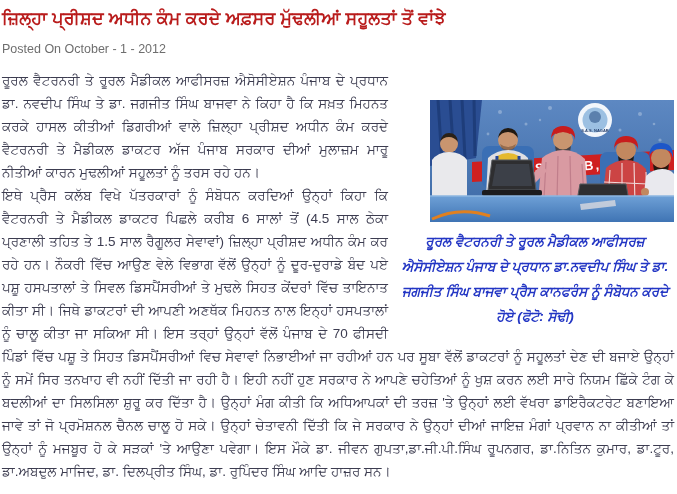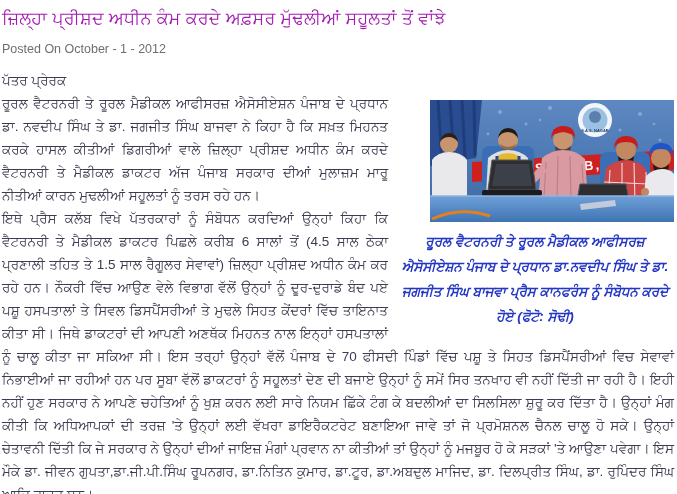--- a/index.html
+++ b/index.html
@@ -3,21 +3,21 @@
 <meta charset="utf-8">
 <style>
   * { margin: 0; padding: 0; box-sizing: border-box; }
   html, body { background: #ffffff; }
   body {
     width: 677px; height: 494px; overflow: hidden;
     font-family: "Liberation Sans", "DejaVu Sans", sans-serif;
     padding: 4px 3px 0 2px;
   }
   .page-title {
-    font-size: 17.5px; font-weight: normal; color: #a21caf;
+    font-size: 17.5px; font-weight: bold; color: #b91c1c;
     letter-spacing: 0.2px; margin: 2px 0 12px 0; line-height: 24px;
   }
   .posted-on {
     font-size: 12.5px; color: #6e6e6e; margin: 8px 0 13px 0;
   }
   .article {
     font-size: 13.5px; color: #3c3c50; line-height: 23px;
     text-align: justify;
   }
   .article p { margin: 0; }
@@ -145,17 +145,16 @@
       <g>
         <rect x="0" y="96" width="244" height="26" fill="url(#tableGrad)"></rect>
         <path d="M0,96 L244,96" stroke="#8db6e0" stroke-width="1.5"></path>
         <path d="M150,104 L185,100 L186,106 L151,110 Z" fill="#d9d9de" opacity="0.8"></path>
         <path d="M2,119 q28,-13 58,-3" stroke="#e0801f" stroke-width="3" fill="none"></path>
       </g>
     </svg>
     <figcaption class="photo-caption">ਰੂਰਲ ਵੈਟਰਨਰੀ ਤੇ ਰੂਰਲ ਮੈਡੀਕਲ ਆਫੀਸਰਜ਼ ਐਸੋਸੀਏਸ਼ਨ ਪੰਜਾਬ ਦੇ ਪ੍ਰਧਾਨ ਡਾ.ਨਵਦੀਪ ਸਿੰਘ ਤੇ ਡਾ. ਜਗਜੀਤ ਸਿੰਘ ਬਾਜਵਾ ਪ੍ਰੈਸ ਕਾਨਫਰੰਸ ਨੂੰ ਸੰਬੋਧਨ ਕਰਦੇ ਹੋਏ (ਫੋਟੋ: ਸੋਢੀ)</figcaption>
   </figure>
 
-  <p class="byline">ਪੱਤਰ ਪ੍ਰੇਰਕ</p>
   <p>ਰੂਰਲ ਵੈਟਰਨਰੀ ਤੇ ਰੂਰਲ ਮੈਡੀਕਲ ਆਫੀਸਰਜ਼ ਐਸੋਸੀਏਸ਼ਨ ਪੰਜਾਬ ਦੇ ਪ੍ਰਧਾਨ ਡਾ. ਨਵਦੀਪ ਸਿੰਘ ਤੇ ਡਾ. ਜਗਜੀਤ ਸਿੰਘ ਬਾਜਵਾ ਨੇ ਕਿਹਾ ਹੈ ਕਿ ਸਖ਼ਤ ਮਿਹਨਤ ਕਰਕੇ ਹਾਸਲ ਕੀਤੀਆਂ ਡਿਗਰੀਆਂ ਵਾਲੇ ਜ਼ਿਲ੍ਹਾ ਪ੍ਰੀਸ਼ਦ ਅਧੀਨ ਕੰਮ ਕਰਦੇ ਵੈਟਰਨਰੀ ਤੇ ਮੈਡੀਕਲ ਡਾਕਟਰ ਅੱਜ ਪੰਜਾਬ ਸਰਕਾਰ ਦੀਆਂ ਮੁਲਾਜ਼ਮ ਮਾਰੂ ਨੀਤੀਆਂ ਕਾਰਨ ਮੁਢਲੀਆਂ ਸਹੂਲਤਾਂ ਨੂੰ ਤਰਸ ਰਹੇ ਹਨ।</p>
   <p>ਇਥੇ ਪ੍ਰੈਸ ਕਲੱਬ ਵਿਖੇ ਪੱਤਰਕਾਰਾਂ ਨੂੰ ਸੰਬੋਧਨ ਕਰਦਿਆਂ ਉਨ੍ਹਾਂ ਕਿਹਾ ਕਿ ਵੈਟਰਨਰੀ ਤੇ ਮੈਡੀਕਲ ਡਾਕਟਰ ਪਿਛਲੇ ਕਰੀਬ 6 ਸਾਲਾਂ ਤੋਂ (4.5 ਸਾਲ ਠੇਕਾ ਪ੍ਰਣਾਲੀ ਤਹਿਤ ਤੇ 1.5 ਸਾਲ ਰੈਗੂਲਰ ਸੇਵਾਵਾਂ) ਜ਼ਿਲ੍ਹਾ ਪ੍ਰੀਸ਼ਦ ਅਧੀਨ ਕੰਮ ਕਰ ਰਹੇ ਹਨ। ਨੌਕਰੀ ਵਿੱਚ ਆਉਣ ਵੇਲੇ ਵਿਭਾਗ ਵੱਲੋਂ ਉਨ੍ਹਾਂ ਨੂੰ ਦੂਰ-ਦੁਰਾਡੇ ਬੰਦ ਪਏ ਪਸ਼ੂ ਹਸਪਤਾਲਾਂ ਤੇ ਸਿਵਲ ਡਿਸਪੈਂਸਰੀਆਂ ਤੇ ਮੁਢਲੇ ਸਿਹਤ ਕੇਂਦਰਾਂ ਵਿੱਚ ਤਾਇਨਾਤ ਕੀਤਾ ਸੀ। ਜਿਥੇ ਡਾਕਟਰਾਂ ਦੀ ਆਪਣੀ ਅਣਥੱਕ ਮਿਹਨਤ ਨਾਲ ਇਨ੍ਹਾਂ ਹਸਪਤਾਲਾਂ ਨੂੰ ਚਾਲੂ ਕੀਤਾ ਜਾ ਸਕਿਆ ਸੀ। ਇਸ ਤਰ੍ਹਾਂ ਉਨ੍ਹਾਂ ਵੱਲੋਂ ਪੰਜਾਬ ਦੇ 70 ਫੀਸਦੀ ਪਿੰਡਾਂ ਵਿੱਚ ਪਸ਼ੂ ਤੇ ਸਿਹਤ ਡਿਸਪੈਂਸਰੀਆਂ ਵਿਚ ਸੇਵਾਵਾਂ ਨਿਭਾਈਆਂ ਜਾ ਰਹੀਆਂ ਹਨ ਪਰ ਸੂਬਾ ਵੱਲੋਂ ਡਾਕਟਰਾਂ ਨੂੰ ਸਹੂਲਤਾਂ ਦੇਣ ਦੀ ਬਜਾਏ ਉਨ੍ਹਾਂ ਨੂੰ ਸਮੇਂ ਸਿਰ ਤਨਖਾਹ ਵੀ ਨਹੀਂ ਦਿੱਤੀ ਜਾ ਰਹੀ ਹੈ। ਇਹੀ ਨਹੀਂ ਹੁਣ ਸਰਕਾਰ ਨੇ ਆਪਣੇ ਚਹੇਤਿਆਂ ਨੂੰ ਖੁਸ਼ ਕਰਨ ਲਈ ਸਾਰੇ ਨਿਯਮ ਛਿੱਕੇ ਟੰਗ ਕੇ ਬਦਲੀਆਂ ਦਾ ਸਿਲਸਿਲਾ ਸ਼ੁਰੂ ਕਰ ਦਿੱਤਾ ਹੈ। ਉਨ੍ਹਾਂ ਮੰਗ ਕੀਤੀ ਕਿ ਅਧਿਆਪਕਾਂ ਦੀ ਤਰਜ਼ 'ਤੇ ਉਨ੍ਹਾਂ ਲਈ ਵੱਖਰਾ ਡਾਇਰੈਕਟਰੇਟ ਬਣਾਇਆ ਜਾਵੇ ਤਾਂ ਜੋ ਪ੍ਰਮੋਸ਼ਨਲ ਚੈਨਲ ਚਾਲੂ ਹੋ ਸਕੇ। ਉਨ੍ਹਾਂ ਚੇਤਾਵਨੀ ਦਿੱਤੀ ਕਿ ਜੇ ਸਰਕਾਰ ਨੇ ਉਨ੍ਹਾਂ ਦੀਆਂ ਜਾਇਜ਼ ਮੰਗਾਂ ਪ੍ਰਵਾਨ ਨਾ ਕੀਤੀਆਂ ਤਾਂ ਉਨ੍ਹਾਂ ਨੂੰ ਮਜਬੂਰ ਹੋ ਕੇ ਸੜਕਾਂ 'ਤੇ ਆਉਣਾ ਪਵੇਗਾ।  ਇਸ ਮੌਕੇ ਡਾ. ਜੀਵਨ ਗੁਪਤਾ,ਡਾ.ਜੀ.ਪੀ.ਸਿੰਘ ਰੂਪਨਗਰ, ਡਾ.ਨਿਤਿਨ ਕੁਮਾਰ, ਡਾ.ਟੂਰ, ਡਾ.ਅਬਦੁਲ ਮਾਜਿਦ, ਡਾ. ਦਿਲਪ੍ਰੀਤ ਸਿੰਘ, ਡਾ. ਰੁਪਿੰਦਰ ਸਿੰਘ ਆਦਿ ਹਾਜ਼ਰ ਸਨ।</p>
 
 </div>
 
 </body></html>

